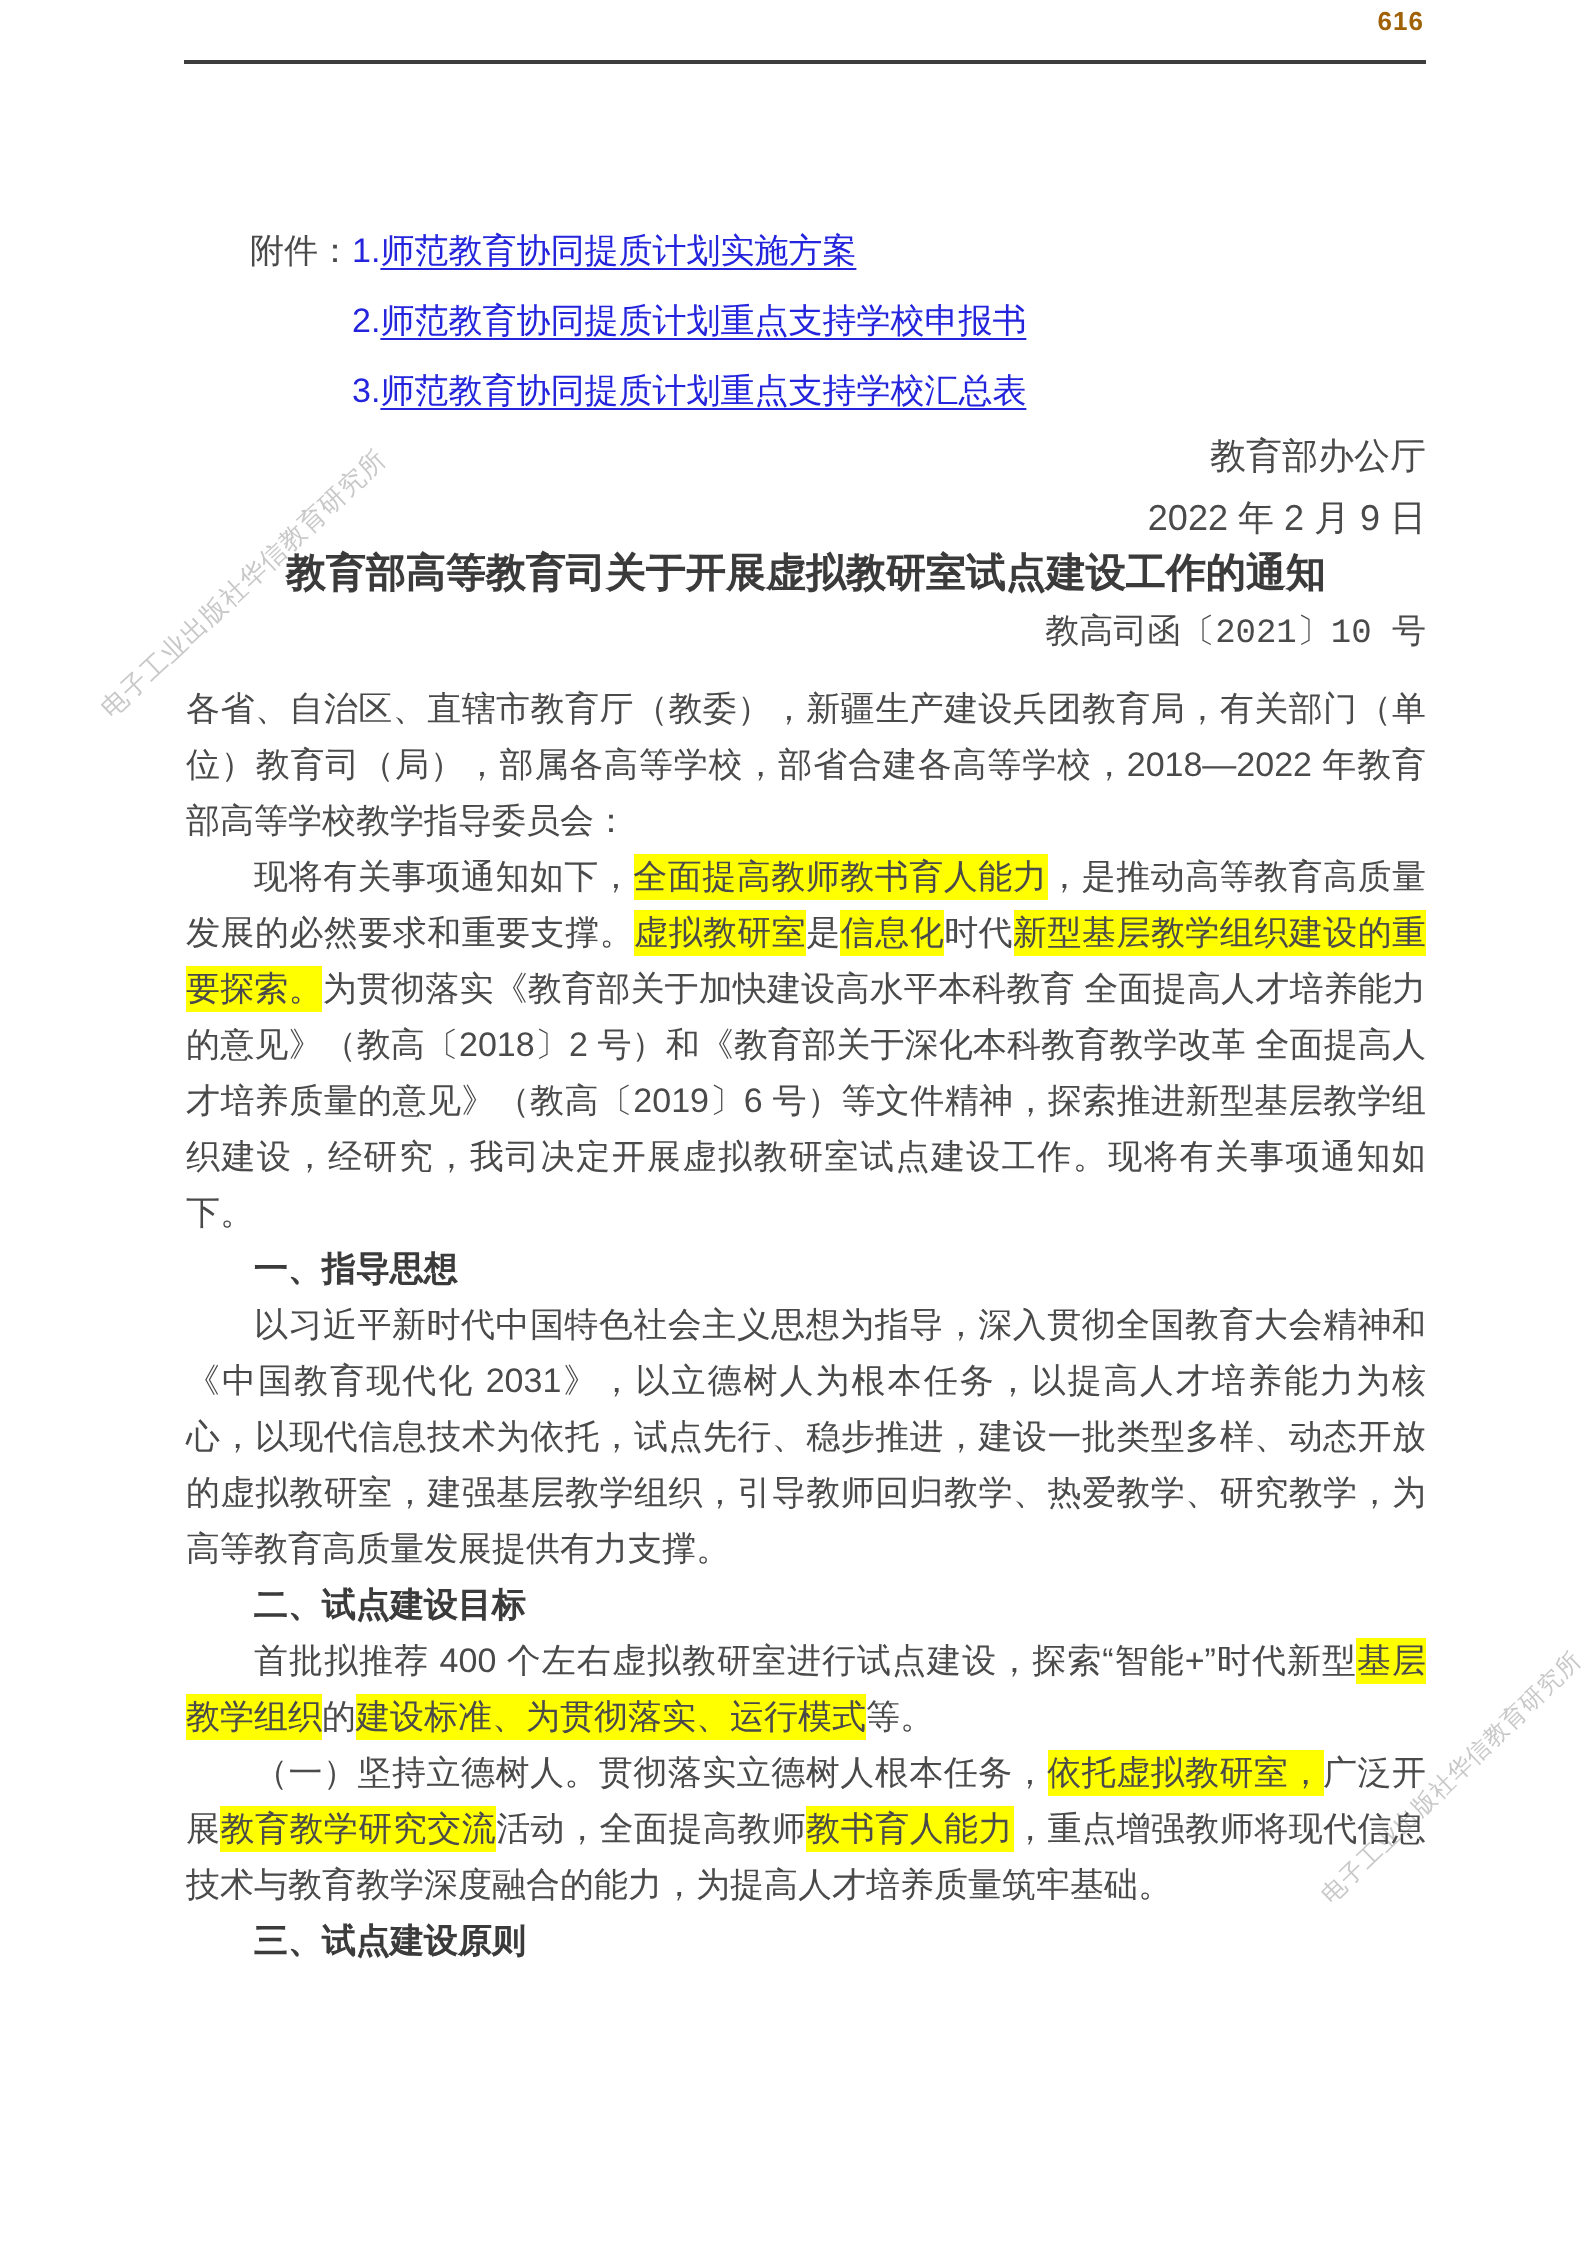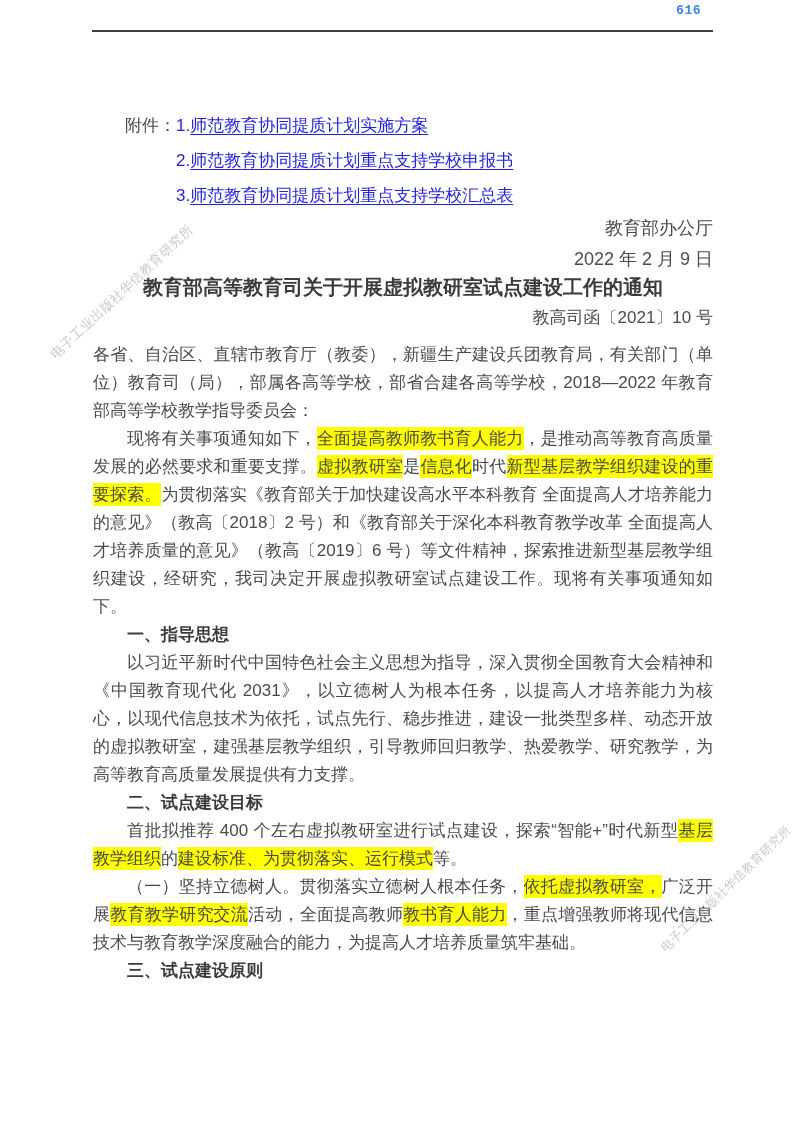--- a/index.html
+++ b/index.html
@@ -15,27 +15,26 @@
     position: relative;
     width: 793px;
     height: 1122px;
     background: #ffffff;
     overflow: hidden;
     font-family: "Liberation Sans", "DejaVu Sans", sans-serif;
   }
   .page-number {
     position: absolute;
     top: 3px;
-    right: 92px;
+    right: 81px;
     font-size: 13px;
     font-weight: bold;
-    color: #3b82f6;
+    color: #a16207;
     letter-spacing: 0.5px;
     z-index: 2;
-    font-family: Liberation Mono, monospace;
   }
   .header-rule {
     position: absolute;
     top: 30px;
     left: 92px;
     width: 621px;
     height: 0;
     border-top: 2px solid var(--rule);
     z-index: 2;
   }
@@ -85,20 +84,21 @@
     font-weight: bold;
     color: var(--heading);
     line-height: 24px;
   }
   .doc-number {
     text-align: right;
     font-size: 17px;
     color: var(--text);
     margin-top: 9px;
     line-height: 20px;
+    font-family: Liberation Mono, monospace;
   }
   .document-body {
     margin-top: 13px;
     font-size: 17px;
     line-height: 28px;
     color: var(--text);
     text-align: justify;
   }
   .para { margin: 0; }
   .para.body { text-indent: 2em; }

